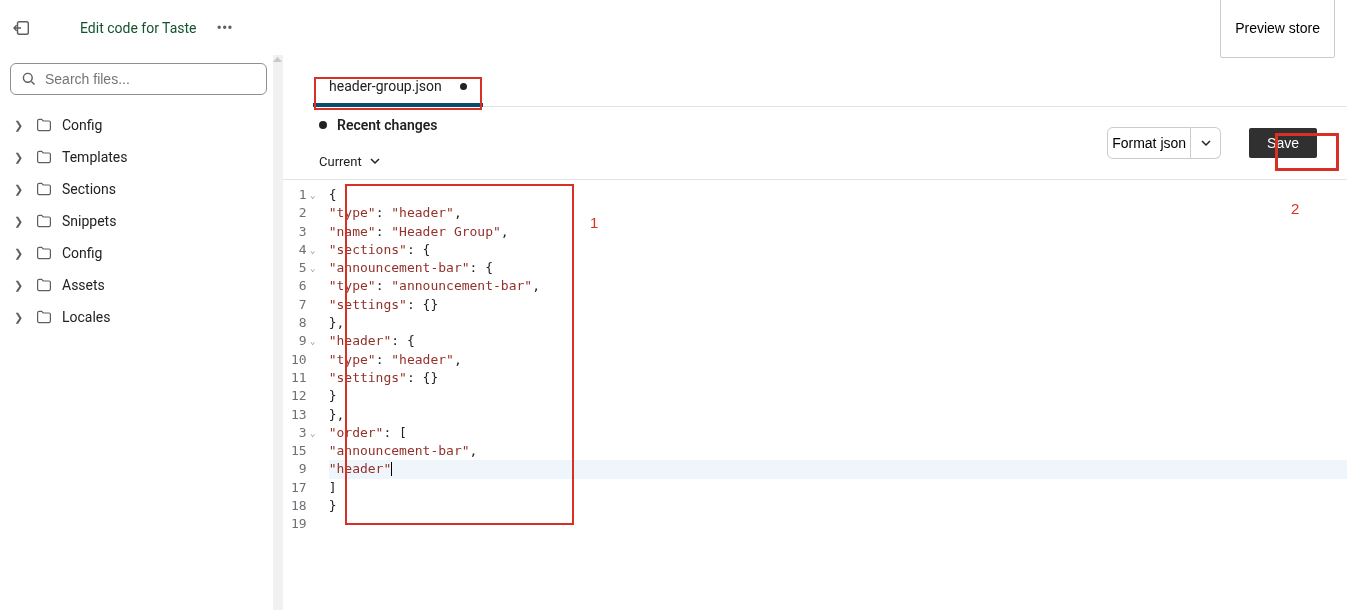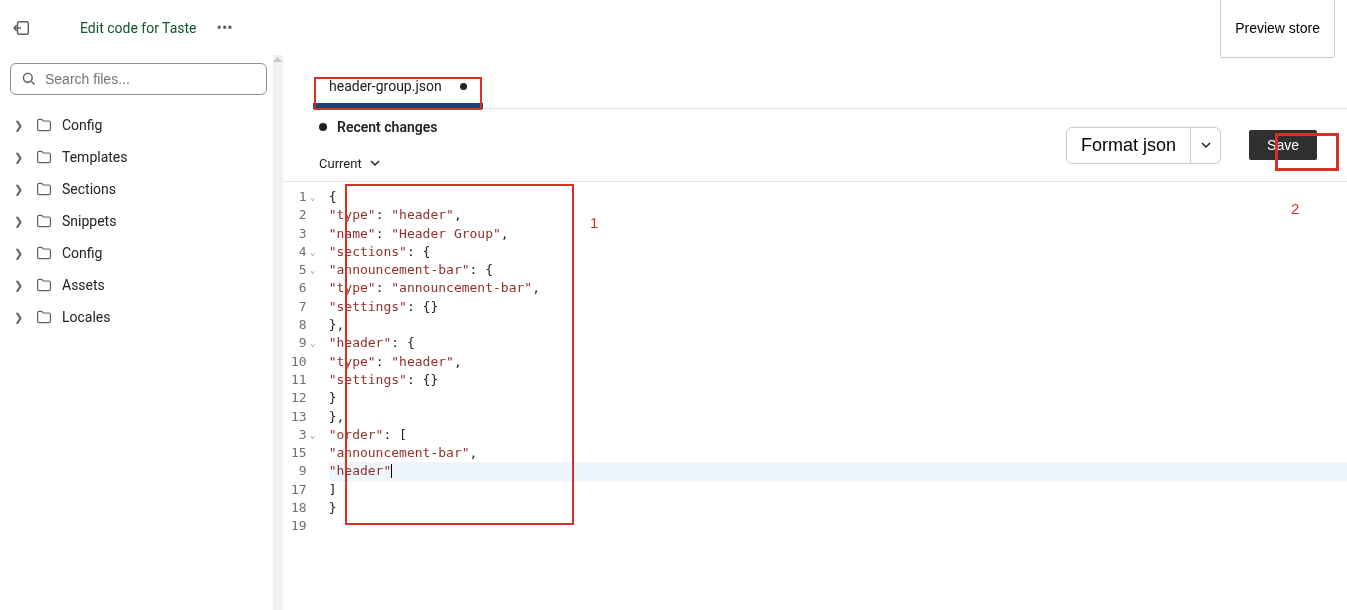--- a/index.html
+++ b/index.html
@@ -110,21 +110,21 @@
     .tab {
       display: flex;
       align-items: center;
       gap: 18px;
       padding: 9px 16px;
       font-size: 14px;
       color: #202223;
       position: relative;
     }
     .tab.active {
-      border-bottom: 6px solid #0c4a6e;
+      border-bottom: 4px solid #0c4a6e;
       margin-bottom: -1px;
     }
     .tab .dot { width:7px; height:7px; border-radius:50%; background:#202223; }
     .tab .close { color:#5c5f62; font-size:14px; }
     .toolbar {
       display: flex;
       align-items: center;
       padding: 10px 30px 10px 36px;
       border-bottom: 1px solid #e1e3e5;
     }
@@ -138,22 +138,22 @@
     .recent-cur { display:flex; align-items:center; gap:8px; font-size:13px; color:#202223; margin-left: 0; }
     .toolbar .spacer { flex:1; }
     .format-group {
       display:flex;
       align-items:stretch;
     }
     .format-btn {
       border:1px solid #c9cccf;
       border-radius: 6px 0 0 6px;
       background:#fff;
-      padding: 7px 14px;
-      font-size:18px;
+      padding: 7px 4px;
+      font-size:14px;
       cursor:pointer;
     }
     .format-dd {
       border:1px solid #c9cccf;
       border-left:0;
       border-radius: 0 6px 6px 0;
       background:#fff;
       width:30px;
       display:flex; align-items:center; justify-content:center;
       cursor:pointer;

